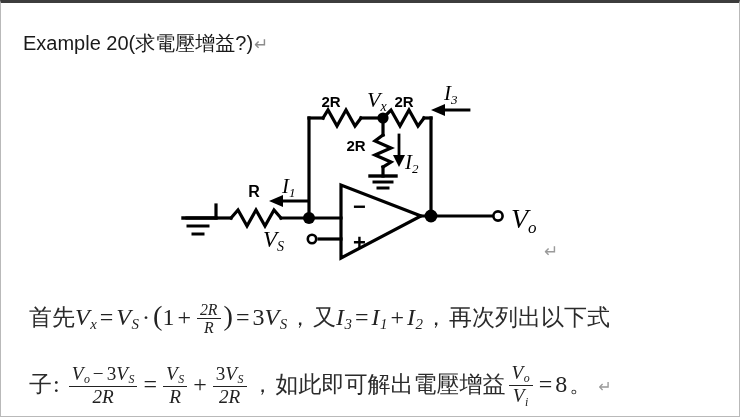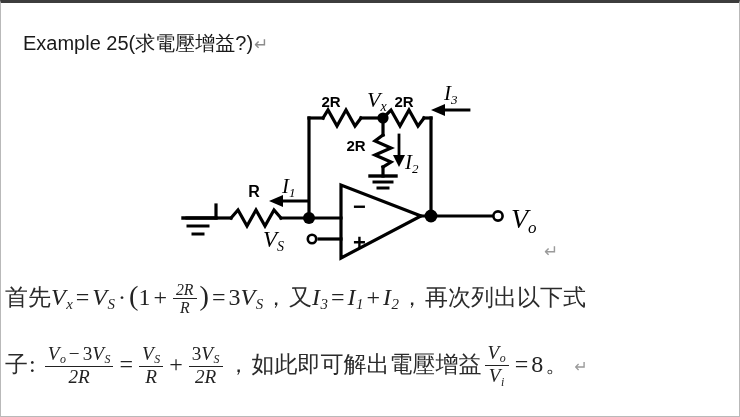--- a/index.html
+++ b/index.html
@@ -45,24 +45,25 @@
   }
   #circuit svg { display: block; }
   .para-mark-free {
     position: absolute;
     color: #9a9a9a;
     font-size: 17px;
   }
   
   .eq-line {
     position: absolute;
-    left: 4px;
+    left: 28px;
     color: #222222;
     white-space: nowrap;
     font-family: "Liberation Serif", serif;
+    margin-top: 20px;
   }
   #eq1 { top: 277px; font-size: 24px; }
   #eq2 { top: 341px; font-size: 24px; }
   .cjk {
     font-family: "DejaVu Sans", sans-serif;
     font-size: 23px;
     color: #2b2b2b;
   }
   .mi { font-style: italic; font-family: "Liberation Serif", serif; }
   .mn { font-style: normal; font-family: "Liberation Serif", serif; }
@@ -98,21 +99,21 @@
     padding: 0 2px;
   }
   .pilcrow-gray { color: #9a9a9a; font-size: 16px; margin-left: 5px; }
 </style>
 </head>
 <body>
 
 <div id="page">
 
   <div id="title-line">
-    <span>Example 25(求電壓增益?)</span><span class="pilcrow">↵</span>
+    <span>Example 20(求電壓增益?)</span><span class="pilcrow">↵</span>
   </div>
 
   <div id="circuit">
     <svg width="740" height="210" viewBox="0 0 740 210" xmlns="http://www.w3.org/2000/svg">
       <g stroke="#000" stroke-width="3.2" fill="none" stroke-linecap="square">
 
         <path d="M308,155 L308,55"></path>
 
         <path d="M308,55 L322,55"></path>
 

